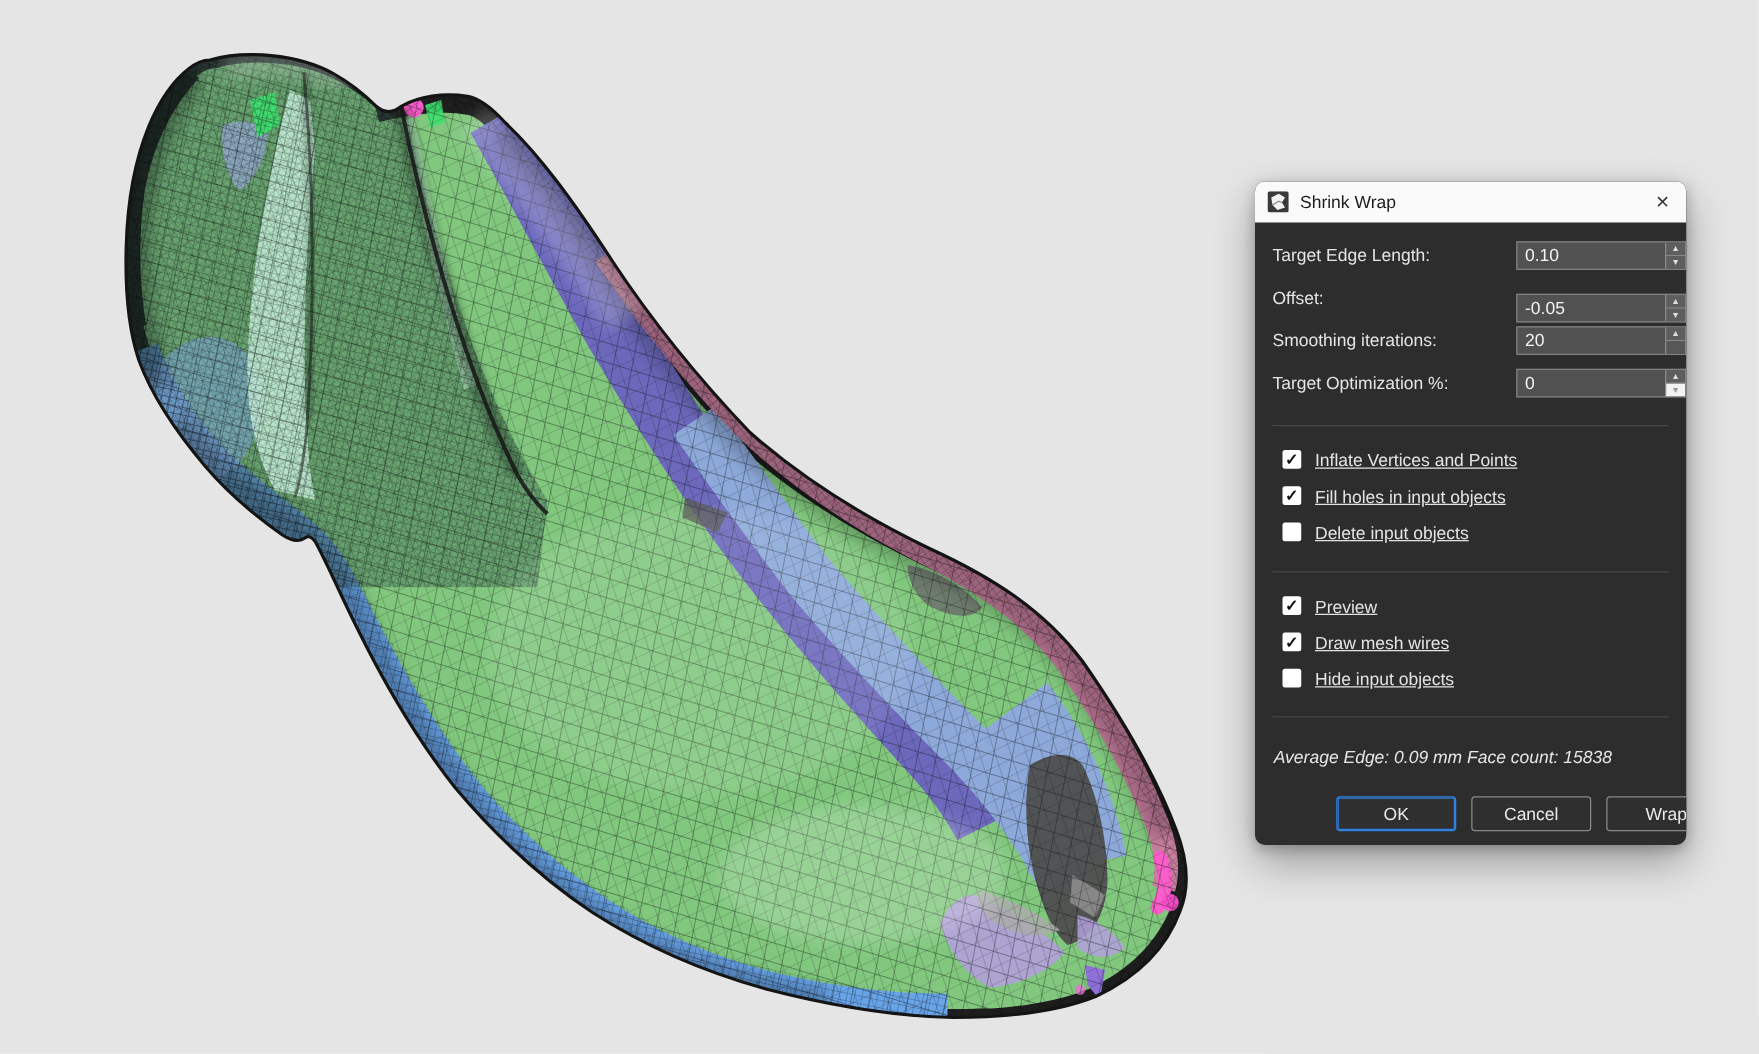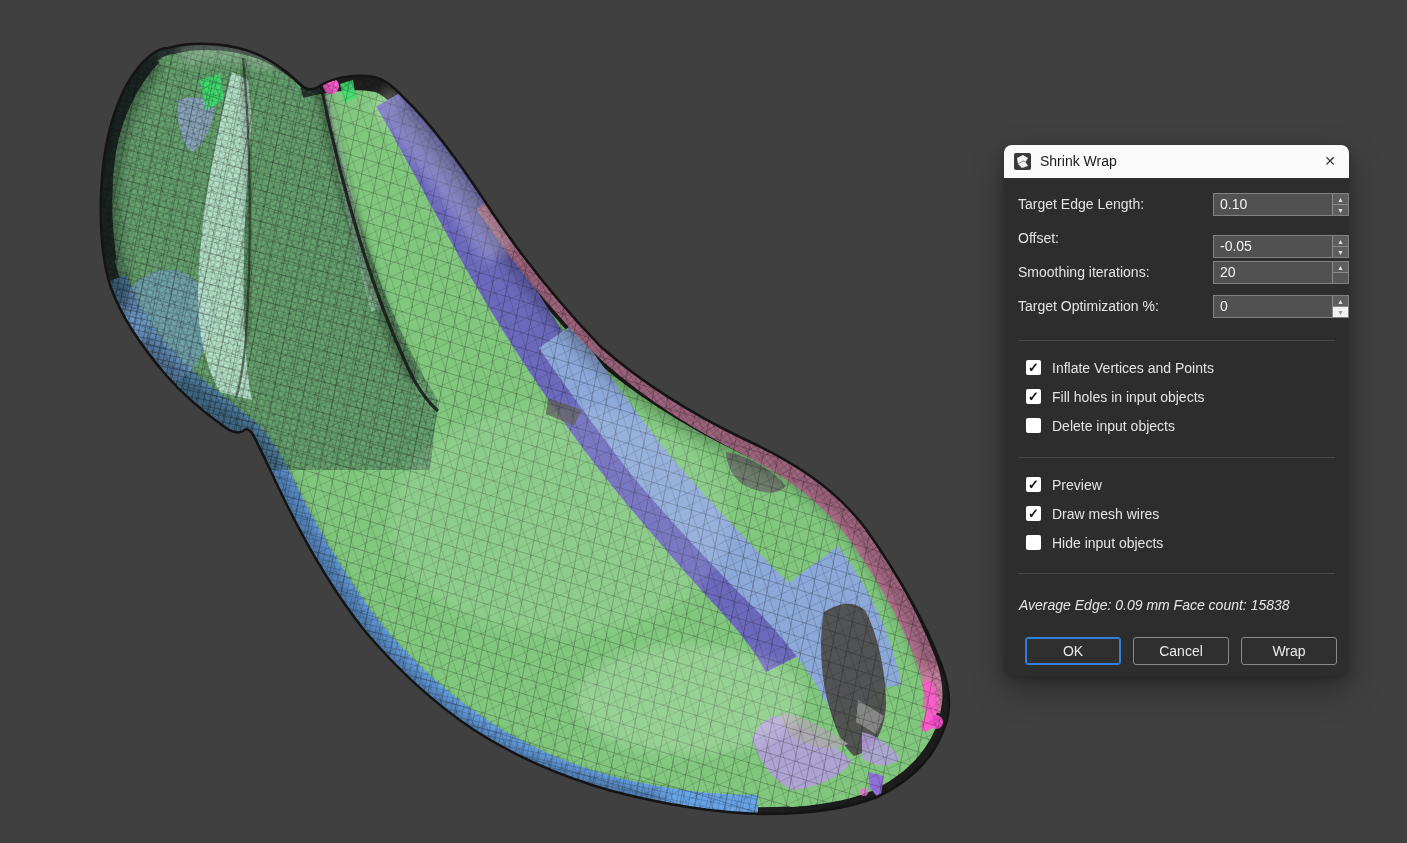--- a/index.html
+++ b/index.html
@@ -1,16 +1,16 @@
 <!DOCTYPE html>
 <html><head>
 <meta charset="utf-8">
 <style>
   html,body{margin:0;padding:0;background:#fff;}
-  #stage{position:relative;width:1407px;height:843px;background:#404040;overflow:hidden;
+  #stage{position:relative;width:1407px;height:843px;background:#e5e5e5;overflow:hidden;
          font-family:"Liberation Sans", sans-serif;}
   
   #viewport{position:absolute;left:0;top:0;width:1000px;height:843px;}
   #viewport svg{display:block;}
   
   .dialog{position:absolute;left:1004px;top:145px;width:345px;height:531px;
           background:#2d2d2d;border-radius:8px;overflow:hidden;
           box-shadow:0 14px 34px rgba(0,0,0,.32),0 3px 10px rgba(0,0,0,.22);
           font-size:14px;color:#e6e6e6;}
   .titlebar{position:absolute;left:0;top:0;right:0;height:33px;background:#fafafa;}
@@ -26,25 +26,25 @@
       background:#5e5e5e;border-left:1px solid #8a8a8a;cursor:pointer;}
   .sb.up{border-bottom:1px solid #8a8a8a;}
   .spin.no-down .sb.dn{color:transparent;background:#575757;}
   .spin.down-lit .sb.dn{background:#f2f2f2;color:#9a9a9a;}
   .sep{position:absolute;left:14px;right:14px;height:1px;background:#484848;}
   .cbrow{position:absolute;left:22px;height:16px;}
   .cbox{position:absolute;left:0;top:0;width:15px;height:15px;background:#ffffff;border-radius:2px;
         display:flex;align-items:center;justify-content:center;cursor:pointer;}
   .cbox .mark{font-size:13px;font-weight:bold;color:#111;display:none;line-height:15px;}
   .cbox.checked .mark{display:block;}
-  .cblabel{position:absolute;left:26px;top:0;line-height:16px;white-space:nowrap;color:#e4e4e4;}
+  .cblabel{position:absolute;left:26px;top:0;line-height:16px;white-space:nowrap;color:#e4e4e4;text-decoration:underline;}
   .status{position:absolute;left:15px;top:452px;color:#e6e6e6;font-style:italic;}
   .btn{position:absolute;top:492px;width:96px;height:28px;background:#2f2f2f;border:1px solid #8a8a8a;
        border-radius:3px;box-sizing:border-box;color:#eaeaea;font-size:14px;text-align:center;
-       line-height:26px;cursor:pointer;}
+       line-height:26px;cursor:pointer;margin-left:44px;}
   .btn.accent{border:1px solid #2f80df;box-shadow:0 0 0 1px #2f80df inset;}
 </style>
 </head>
 <body>
 
 <div id="stage">
 
   <div id="viewport">
   <svg width="1000" height="843" viewBox="0 0 1000 843" xmlns="http://www.w3.org/2000/svg">
     <defs>

